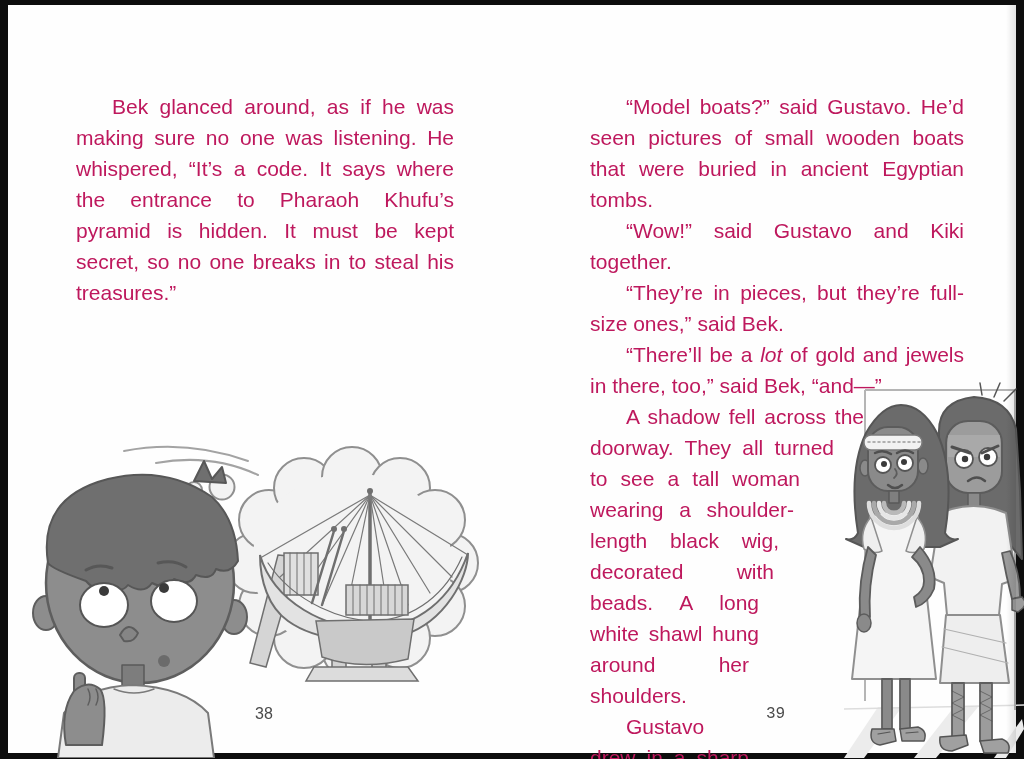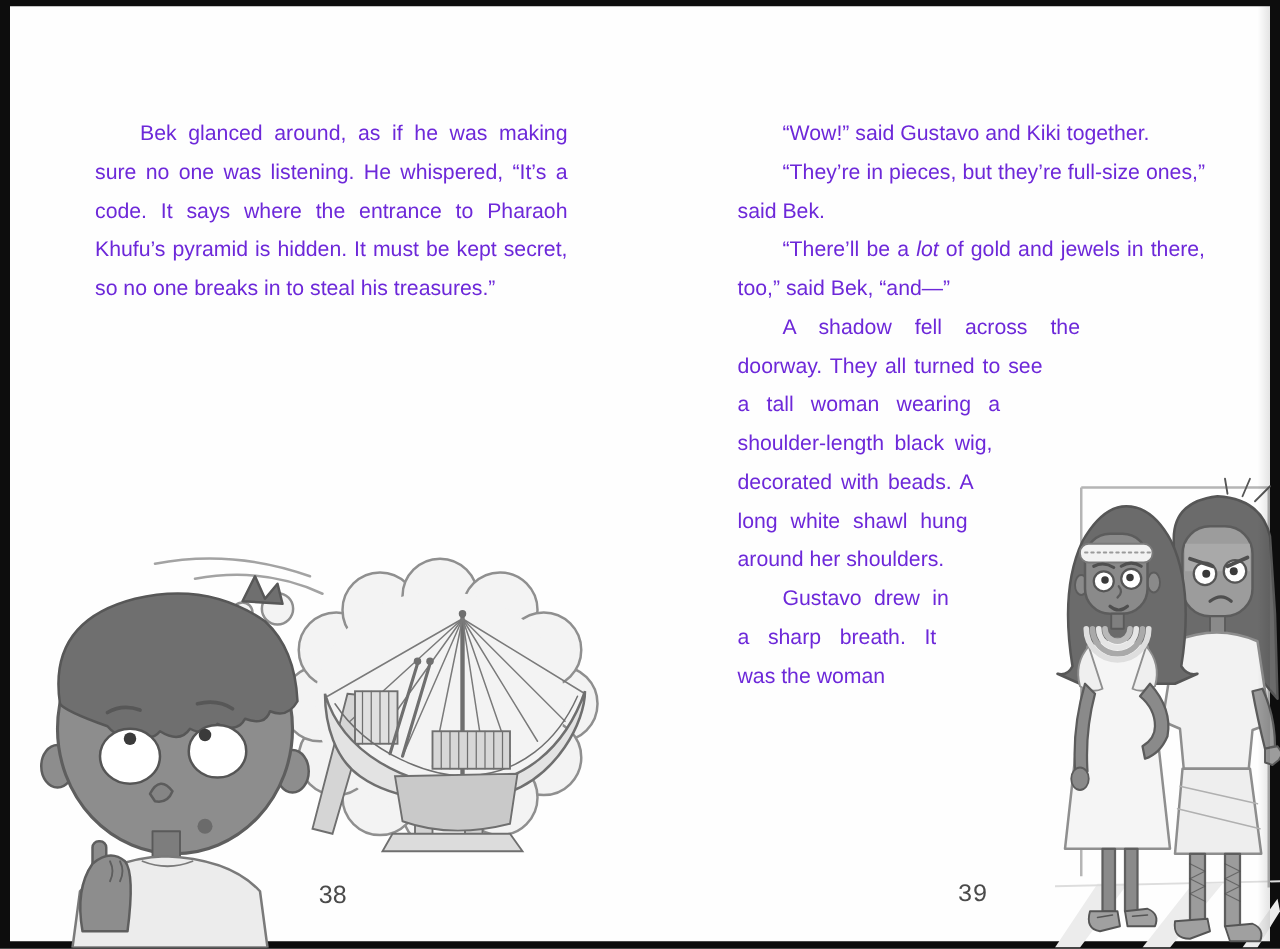--- a/index.html
+++ b/index.html
@@ -1,44 +1,45 @@
 <!DOCTYPE html>
 <html><head>
 <meta charset="utf-8">
 <style>
   html,body{margin:0;padding:0;}
   body{width:1024px;height:759px;font-family:"Liberation Sans",sans-serif;}
   .screenshot{position:relative;width:1024px;height:759px;background:#0d0d0d;overflow:hidden;}
   .page{position:absolute;left:8px;top:5px;right:8px;bottom:6px;background:#fefefe;}
   .page-edge{position:absolute;right:8px;top:5px;bottom:6px;width:10px;
              background:linear-gradient(to right,rgba(0,0,0,0),rgba(0,0,0,0.10));}
-  .col{position:absolute;top:86px;color:#6d28d9;font-size:17px;line-height:31px;}
+  .col{position:absolute;top:86px;color:#be185d;font-size:21px;line-height:31px;}
   .col-left{left:68px;width:378px;}
   .col-right{left:582px;width:374px;}
   .para{margin:0;text-align:justify;text-indent:36px;}
   .para em{font-style:italic;margin-top:44px;}
   .fs{float:right;clear:right;height:31px;}
-  .pagenum{position:absolute;top:700px;font-size:20px;color:#4a4a4a;}
+  .pagenum{position:absolute;top:700px;font-size:16px;color:#4a4a4a;}
   .pagenum-left{left:247px;}
   .pagenum-right{left:758px;font-family:Liberation Mono, monospace;}
   .illus-left{position:absolute;left:8px;top:430px;}
   .illus-right{position:absolute;left:836px;top:366px;}
   svg{display:block;}
 </style>
 </head>
 <body>
 
 <div class="screenshot">
   <div class="page">
 
     <div class="col col-left">
       <p class="para">Bek glanced around, as if he was making sure no one was listening. He whispered, “It’s a code. It says where the entrance to Pharaoh Khufu’s pyramid is hidden. It must be kept secret, so no one breaks in to steal his treasures.”</p>
     </div>
 
     <div class="col col-right">
+      <p class="para">“Model boats?” said Gustavo. He’d seen pictures of small wooden boats that were buried in ancient Egyptian tombs.</p>
       <p class="para">“Wow!” said Gustavo and Kiki together.</p>
       <p class="para">“They’re in pieces, but they’re full-size ones,” said Bek.</p>
       <p class="para"><span>“There’ll be a </span><em>lot</em><span> of gold and jewels in there, too,” said Bek, “and—”</span></p>
 
       <div class="fs" style="width:100px"></div>
       <div class="fs" style="width:130px"></div>
       <div class="fs" style="width:164px"></div>
       <div class="fs" style="width:170px"></div>
       <div class="fs" style="width:185px"></div>
       <div class="fs" style="width:190px"></div>

